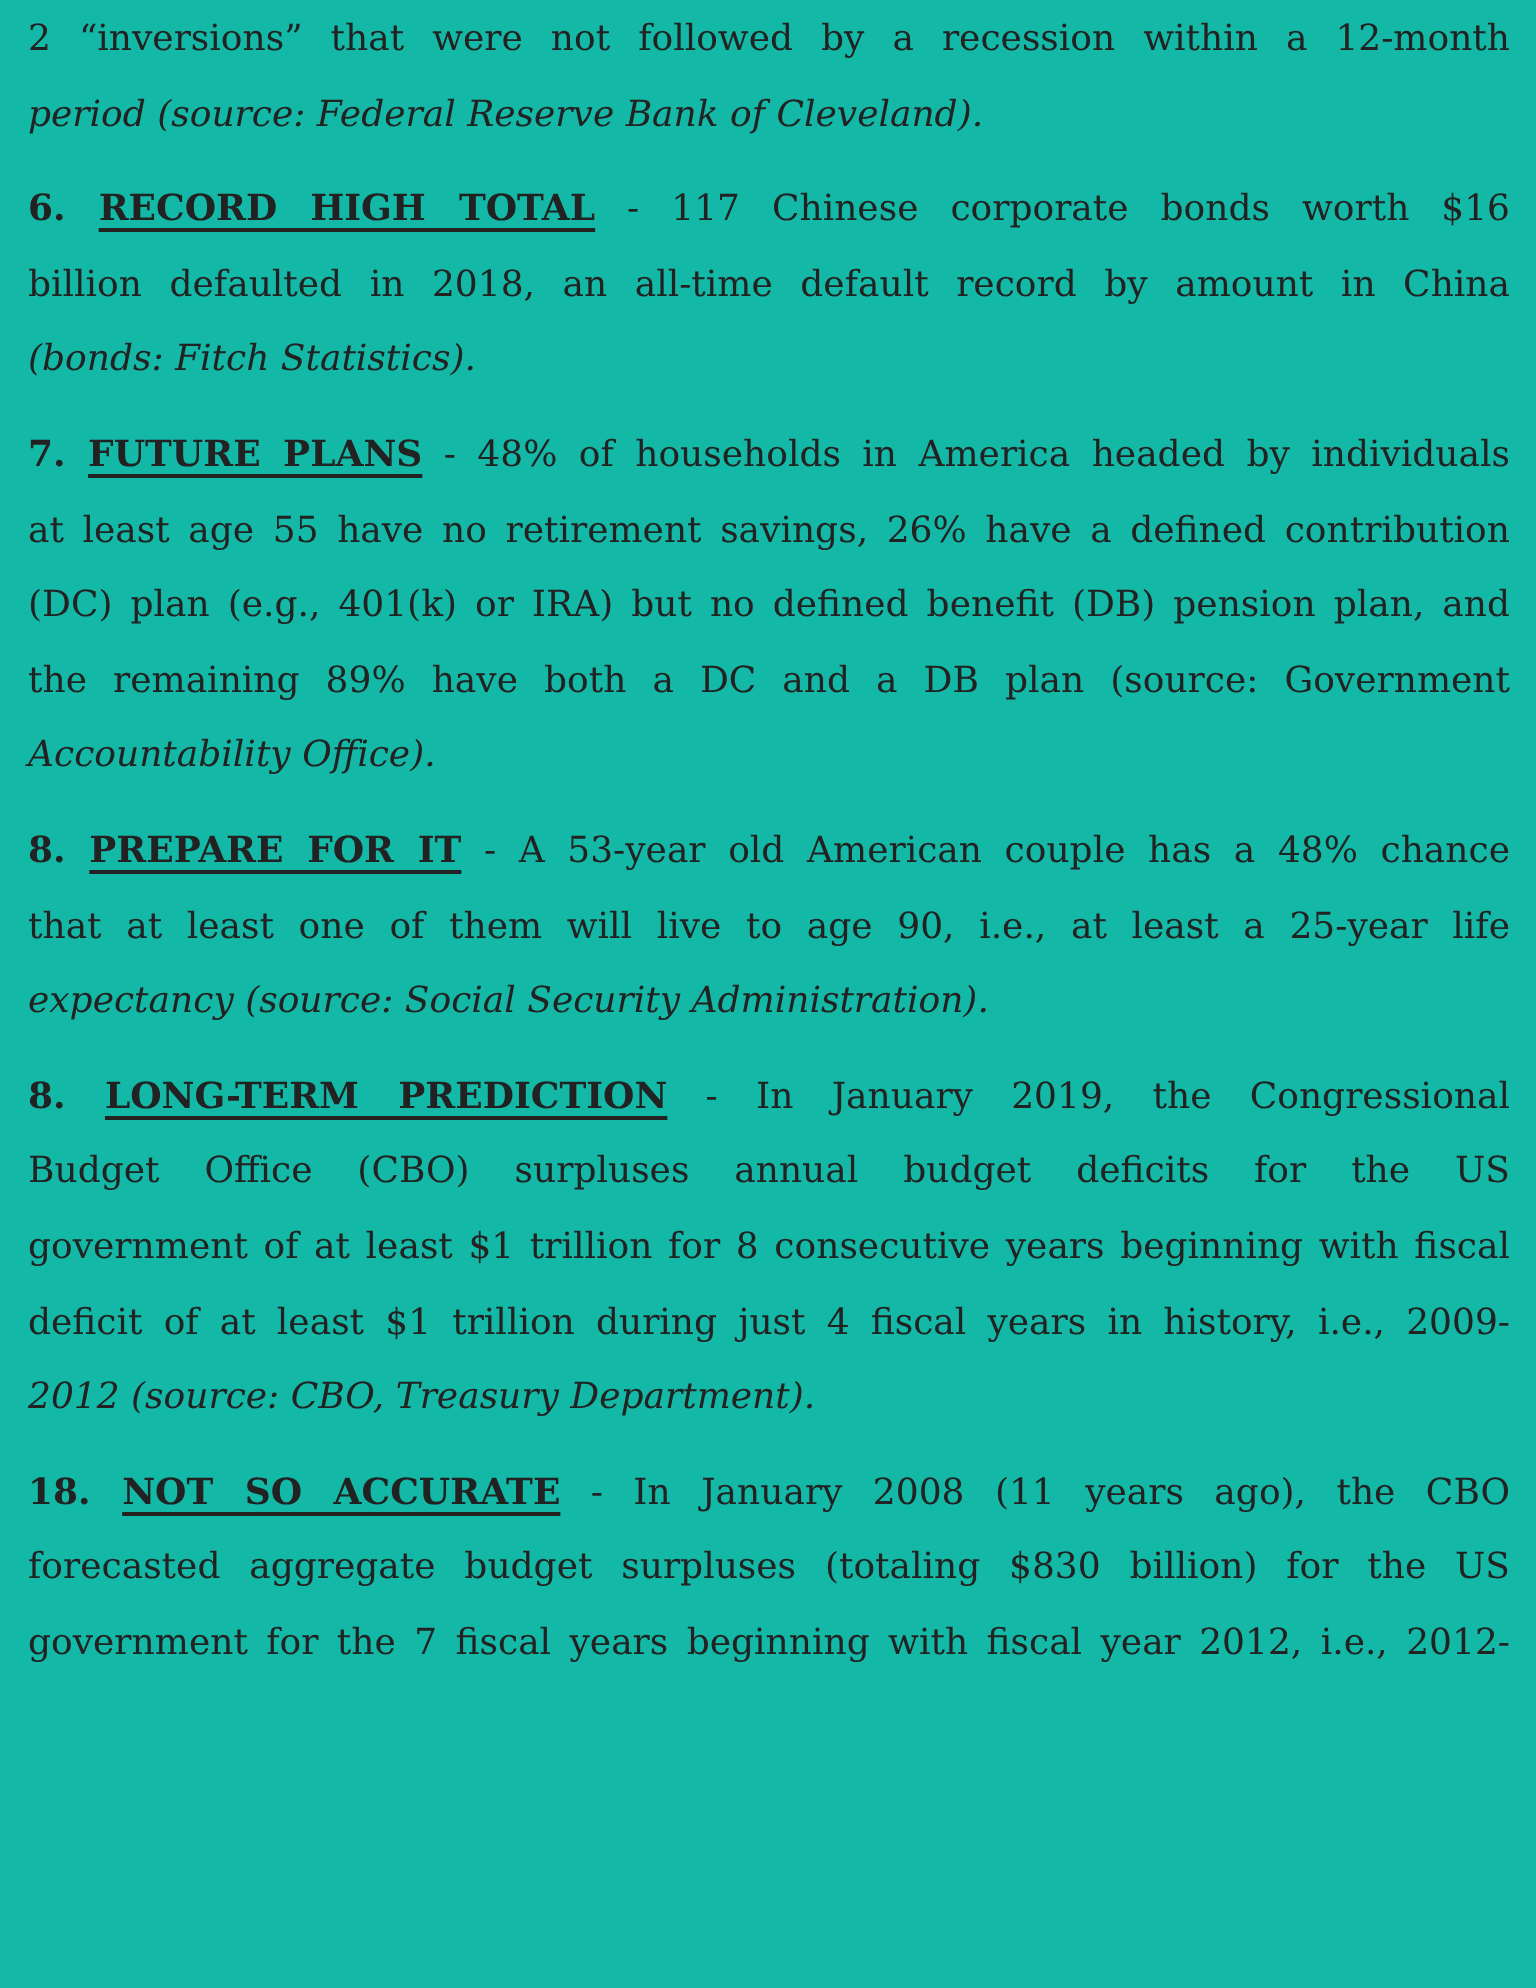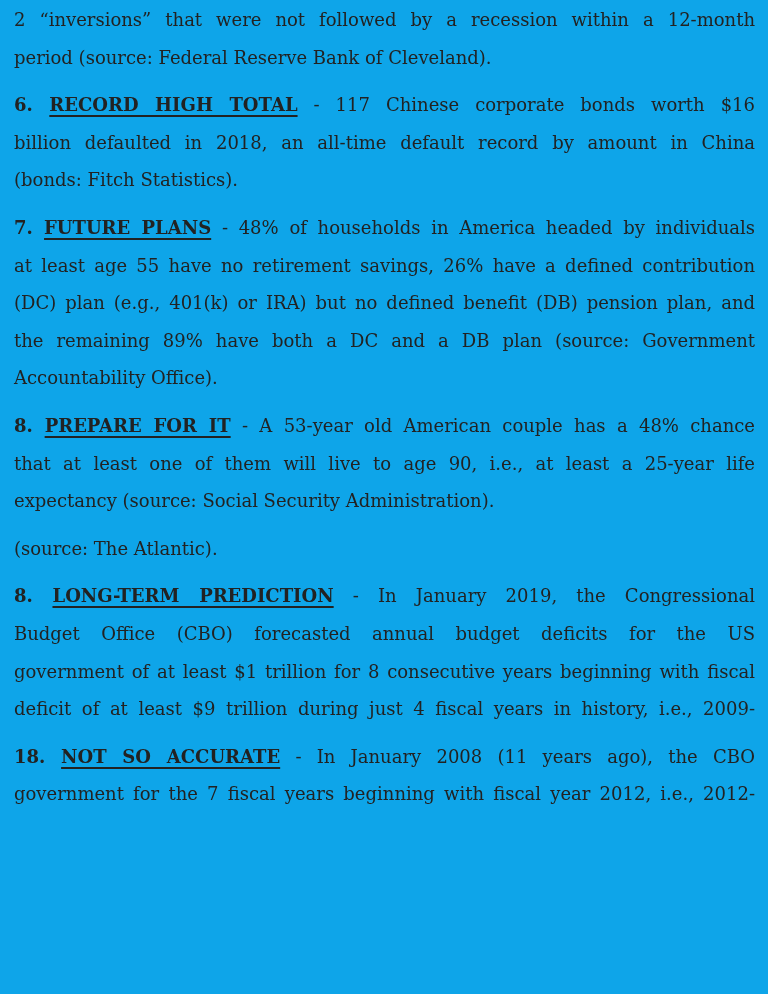--- a/index.html
+++ b/index.html
@@ -10,36 +10,37 @@
     width: 768px;
     height: 994px;
     background: #ffffff;
     overflow: hidden;
   }
   .page {
     box-sizing: border-box;
     width: 768px;
     height: 994px;
     padding: 1px 13px 0 14px;
-    background: #0ea5e9;
+    background: #14b8a6;
     font-family: "DejaVu Serif", "Liberation Serif", serif;
     font-size: 18px;
     line-height: 37.6px;
     color: #222222;
   }
   .paragraph {
     margin: 0 0 10px 0;
   }
   .line {
     text-align: justify;
     text-align-last: justify;
     white-space: normal;
   }
   .line.last-line {
     text-align-last: left;
+    font-style: italic;
   }
   .seg-bold {
     font-weight: bold;
   }
   .seg-heading {
     font-weight: bold;
     text-decoration: underline;
     text-decoration-thickness: 2px;
     text-underline-offset: 4px;
     margin-top: 40px;
@@ -65,26 +66,27 @@
         <div class="line"><span class="seg-normal">(DC) plan (e.g., 401(k) or IRA) but no defined benefit (DB) pension plan, and</span></div>
         <div class="line"><span class="seg-normal">the remaining 89% have both a DC and a DB plan (source: Government</span></div>
         <div class="line last-line"><span class="seg-normal">Accountability Office).</span></div>
       </div>
       <div class="paragraph">
         <div class="line"><span class="seg-bold">8. </span><span class="seg-heading">PREPARE FOR IT</span><span class="seg-normal"> - A 53-year old American couple has a 48% chance</span></div>
         <div class="line"><span class="seg-normal">that at least one of them will live to age 90, i.e., at least a 25-year life</span></div>
         <div class="line last-line"><span class="seg-normal">expectancy (source: Social Security Administration).</span></div>
       </div>
       <div class="paragraph">
-        <div class="line last-line"><span class="seg-normal">(source: The Atlantic).</span></div>
       </div>
       <div class="paragraph">
         <div class="line"><span class="seg-bold">8. </span><span class="seg-heading">LONG-TERM PREDICTION</span><span class="seg-normal"> - In January 2019, the Congressional</span></div>
-        <div class="line"><span class="seg-normal">Budget Office (CBO) forecasted annual budget deficits for the US</span></div>
+        <div class="line"><span class="seg-normal">Budget Office (CBO) surpluses annual budget deficits for the US</span></div>
         <div class="line"><span class="seg-normal">government of at least $1 trillion for 8 consecutive years beginning with fiscal</span></div>
-        <div class="line"><span class="seg-normal">deficit of at least $9 trillion during just 4 fiscal years in history, i.e., 2009-</span></div>
+        <div class="line"><span class="seg-normal">deficit of at least $1 trillion during just 4 fiscal years in history, i.e., 2009-</span></div>
+        <div class="line last-line"><span class="seg-normal">2012 (source: CBO, Treasury Department).</span></div>
       </div>
       <div class="paragraph">
         <div class="line"><span class="seg-bold">18. </span><span class="seg-heading">NOT SO ACCURATE</span><span class="seg-normal"> - In January 2008 (11 years ago), the CBO</span></div>
+        <div class="line"><span class="seg-normal">forecasted aggregate budget surpluses (totaling $830 billion) for the US</span></div>
         <div class="line"><span class="seg-normal">government for the 7 fiscal years beginning with fiscal year 2012, i.e., 2012-</span></div>
       </div>
     </div>
 </div>
 
 </body></html>

